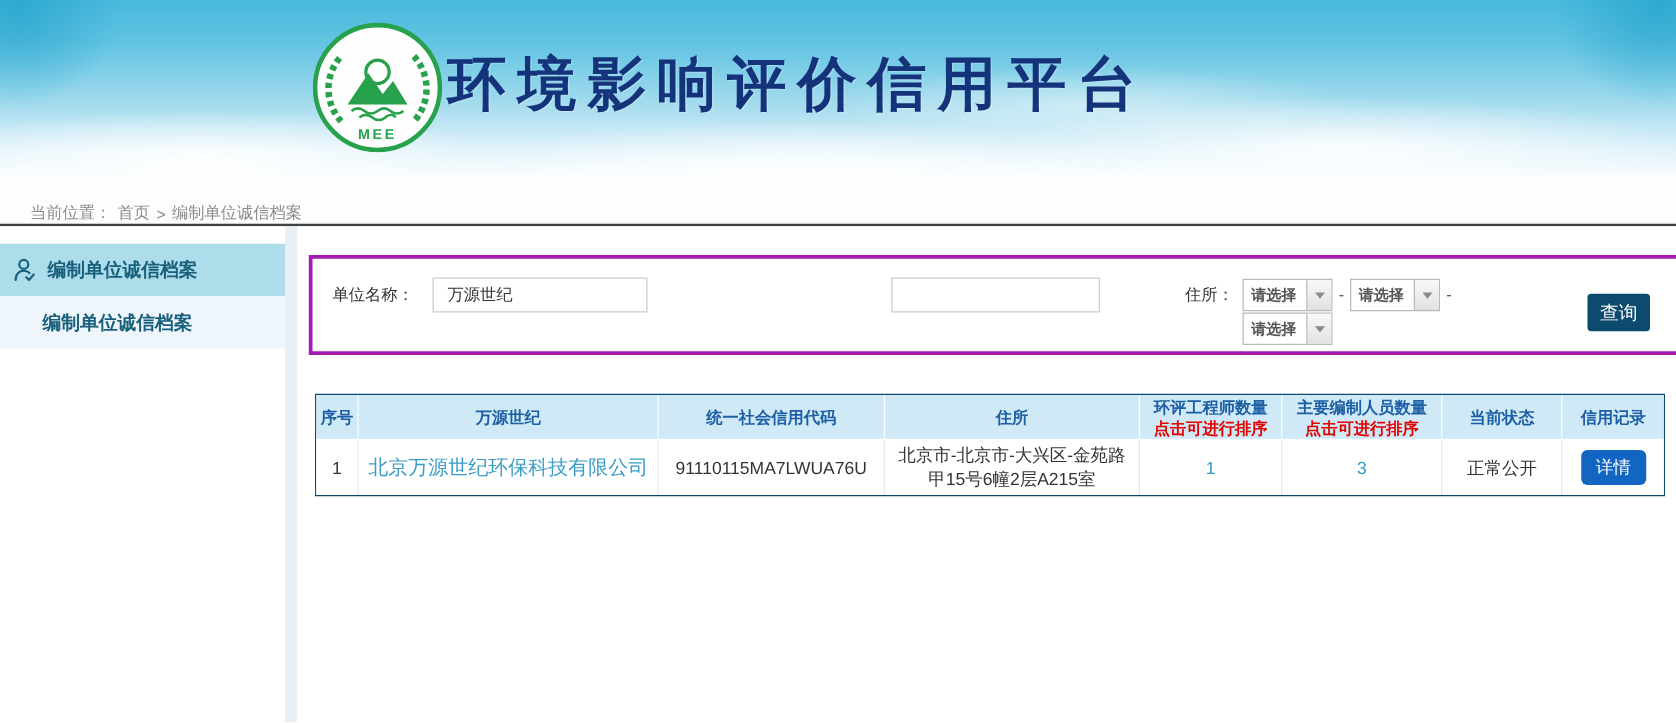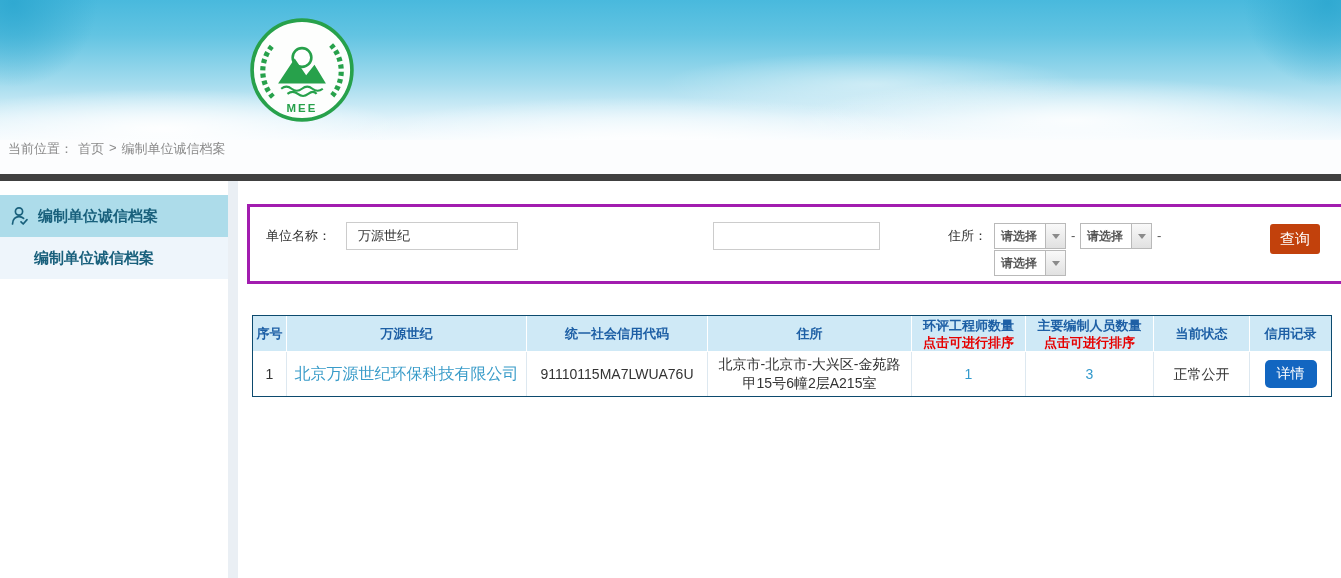--- a/index.html
+++ b/index.html
@@ -18,22 +18,22 @@
       radial-gradient(ellipse 300px 45px at 65% 60%, rgba(255,255,255,.45), rgba(255,255,255,0) 70%),
       linear-gradient(180deg,#49b9dd 0%,#62c4e2 25%,#a5dcee 60%,#dff2fa 85%,#f6fbfe 100%);
     display:flex; align-items:center; }
   .logo { position:absolute; left:250px; top:18px; width:104px; height:104px; }
   .app-title { position:absolute; left:358px; top:36px; font-size:47px; font-weight:900;
     color:#14337b; letter-spacing:9px; white-space:nowrap;
     text-shadow:1px 1px 0 rgba(255,255,255,.25); }
 
   
   .crumbbar { position:absolute; left:0; top:140px; width:1341px; height:41px;
-    background:#fcfdfe; border-bottom:7px solid #404040; display:flex; align-items:flex-start;
-    padding-left:8px; font-size:13px; color:#8b8b8b; }
+    background:#fcfdfe; border-bottom:2px solid #404040; display:flex; align-items:flex-end;
+    padding-left:24px; font-size:13px; color:#8b8b8b; }
   .crumbbar span { margin-right:5px; }
   .crumb-link { cursor:pointer; }
 
   
   .sidebar { position:absolute; left:0; top:181px; width:228px; height:397px; background:#fff; }
   .side-divider { position:absolute; left:228px; top:181px; width:10px; height:397px; background:#eaeff4; }
   .main { position:absolute; left:238px; top:181px; width:1103px; height:397px; background:#fff; }
 
   
   .side-item1 { margin-top:14px; height:42px; background:#addcea; display:flex; align-items:center;
@@ -58,22 +58,22 @@
   .combo { position:absolute; width:72px; height:26px; border:1px solid #b9b9b9; background:#fff;
     display:flex; cursor:pointer;font-weight:bold; }
   .combo .ctext { flex:1; font-size:12px; color:#555; line-height:24px; padding-left:6px; overflow:hidden; }
   .combo .cbtn { width:20px; border-left:1px solid #b9b9b9;
     background:linear-gradient(180deg,#f9f9f9,#e1e1e1); display:flex; align-items:center; justify-content:center; }
   .caret { width:0; height:0; border-left:4px solid transparent; border-right:4px solid transparent;
     border-top:5px solid #8a8a8a; }
   .dd1 { left:744px; top:16px; } .dd2 { left:830px; top:16px; } .dd3 { left:744px; top:43px; }
   .dash { position:absolute; font-size:13px; color:#555; top:21px; }
   .dash1 { left:821px; } .dash2 { left:907px; }
-  .btn-query { position:absolute; left:1020px; top:17px; width:50px; height:30px;
-    background:#c2410c; color:#fff; font-size:15px; border:none; border-radius:3px; cursor:pointer;
+  .btn-query { position:absolute; left:1020px; top:28px; width:50px; height:30px;
+    background:#0c4a6e; color:#fff; font-size:15px; border:none; border-radius:3px; cursor:pointer;
     font-family:Liberation Serif, serif; }
 
   
   .tbl { position:absolute; left:14px; top:134px; width:1078px; border-collapse:separate;
     border-spacing:0; border:1px solid #0c4a6e; table-layout:fixed; }
   .tbl th { background:#cfe9f6; color:#1d5fa5; font-size:13px; font-weight:bold; height:36px;
     text-align:center; vertical-align:middle; border-right:1px solid #fff; border-bottom:1px solid #fff;
     line-height:17px; padding:0 2px; }
   .tbl th:last-child { border-right:none; }
   .tbl td { background:#fff; font-size:14px; color:#333; height:44px; text-align:center;
@@ -95,20 +95,21 @@
     <svg class="logo" viewBox="0 0 100 100">
       <circle cx="50" cy="50" r="48" fill="#fdfefd" stroke="#27a14b" stroke-width="3.5"></circle>
       <path d="M22,76 A37,37 0 0 1 22,26" fill="none" stroke="#27a14b" stroke-width="5" stroke-dasharray="4,3"></path>
       <path d="M78,26 A37,37 0 0 1 78,76" fill="none" stroke="#27a14b" stroke-width="5" stroke-dasharray="4,3"></path>
       <circle cx="50" cy="38" r="9" fill="#fff" stroke="#27a14b" stroke-width="2.5"></circle>
       <path d="M27,63 L43,39 L54,55 L62,45 L73,63 Z" fill="#27a14b"></path>
       <path d="M30,68 q5,-4 10,0 t10,0 t10,0 t10,0" fill="none" stroke="#27a14b" stroke-width="2"></path>
       <path d="M36,73 q5,-4 10,0 t10,0 t8,0" fill="none" stroke="#27a14b" stroke-width="2"></path>
       <text x="50" y="90" text-anchor="middle" font-size="11" font-weight="bold" fill="#27a14b" letter-spacing="2">MEE</text>
     </svg>
+    <div class="app-title">环境影响评价信用平台</div>
   </div>
 
   <div class="crumbbar">
     <span>当前位置：</span>
     <span class="crumb-link">首页</span>
     <span>&gt;</span>
     <span>编制单位诚信档案</span>
   </div>
 
   <div class="sidebar">

